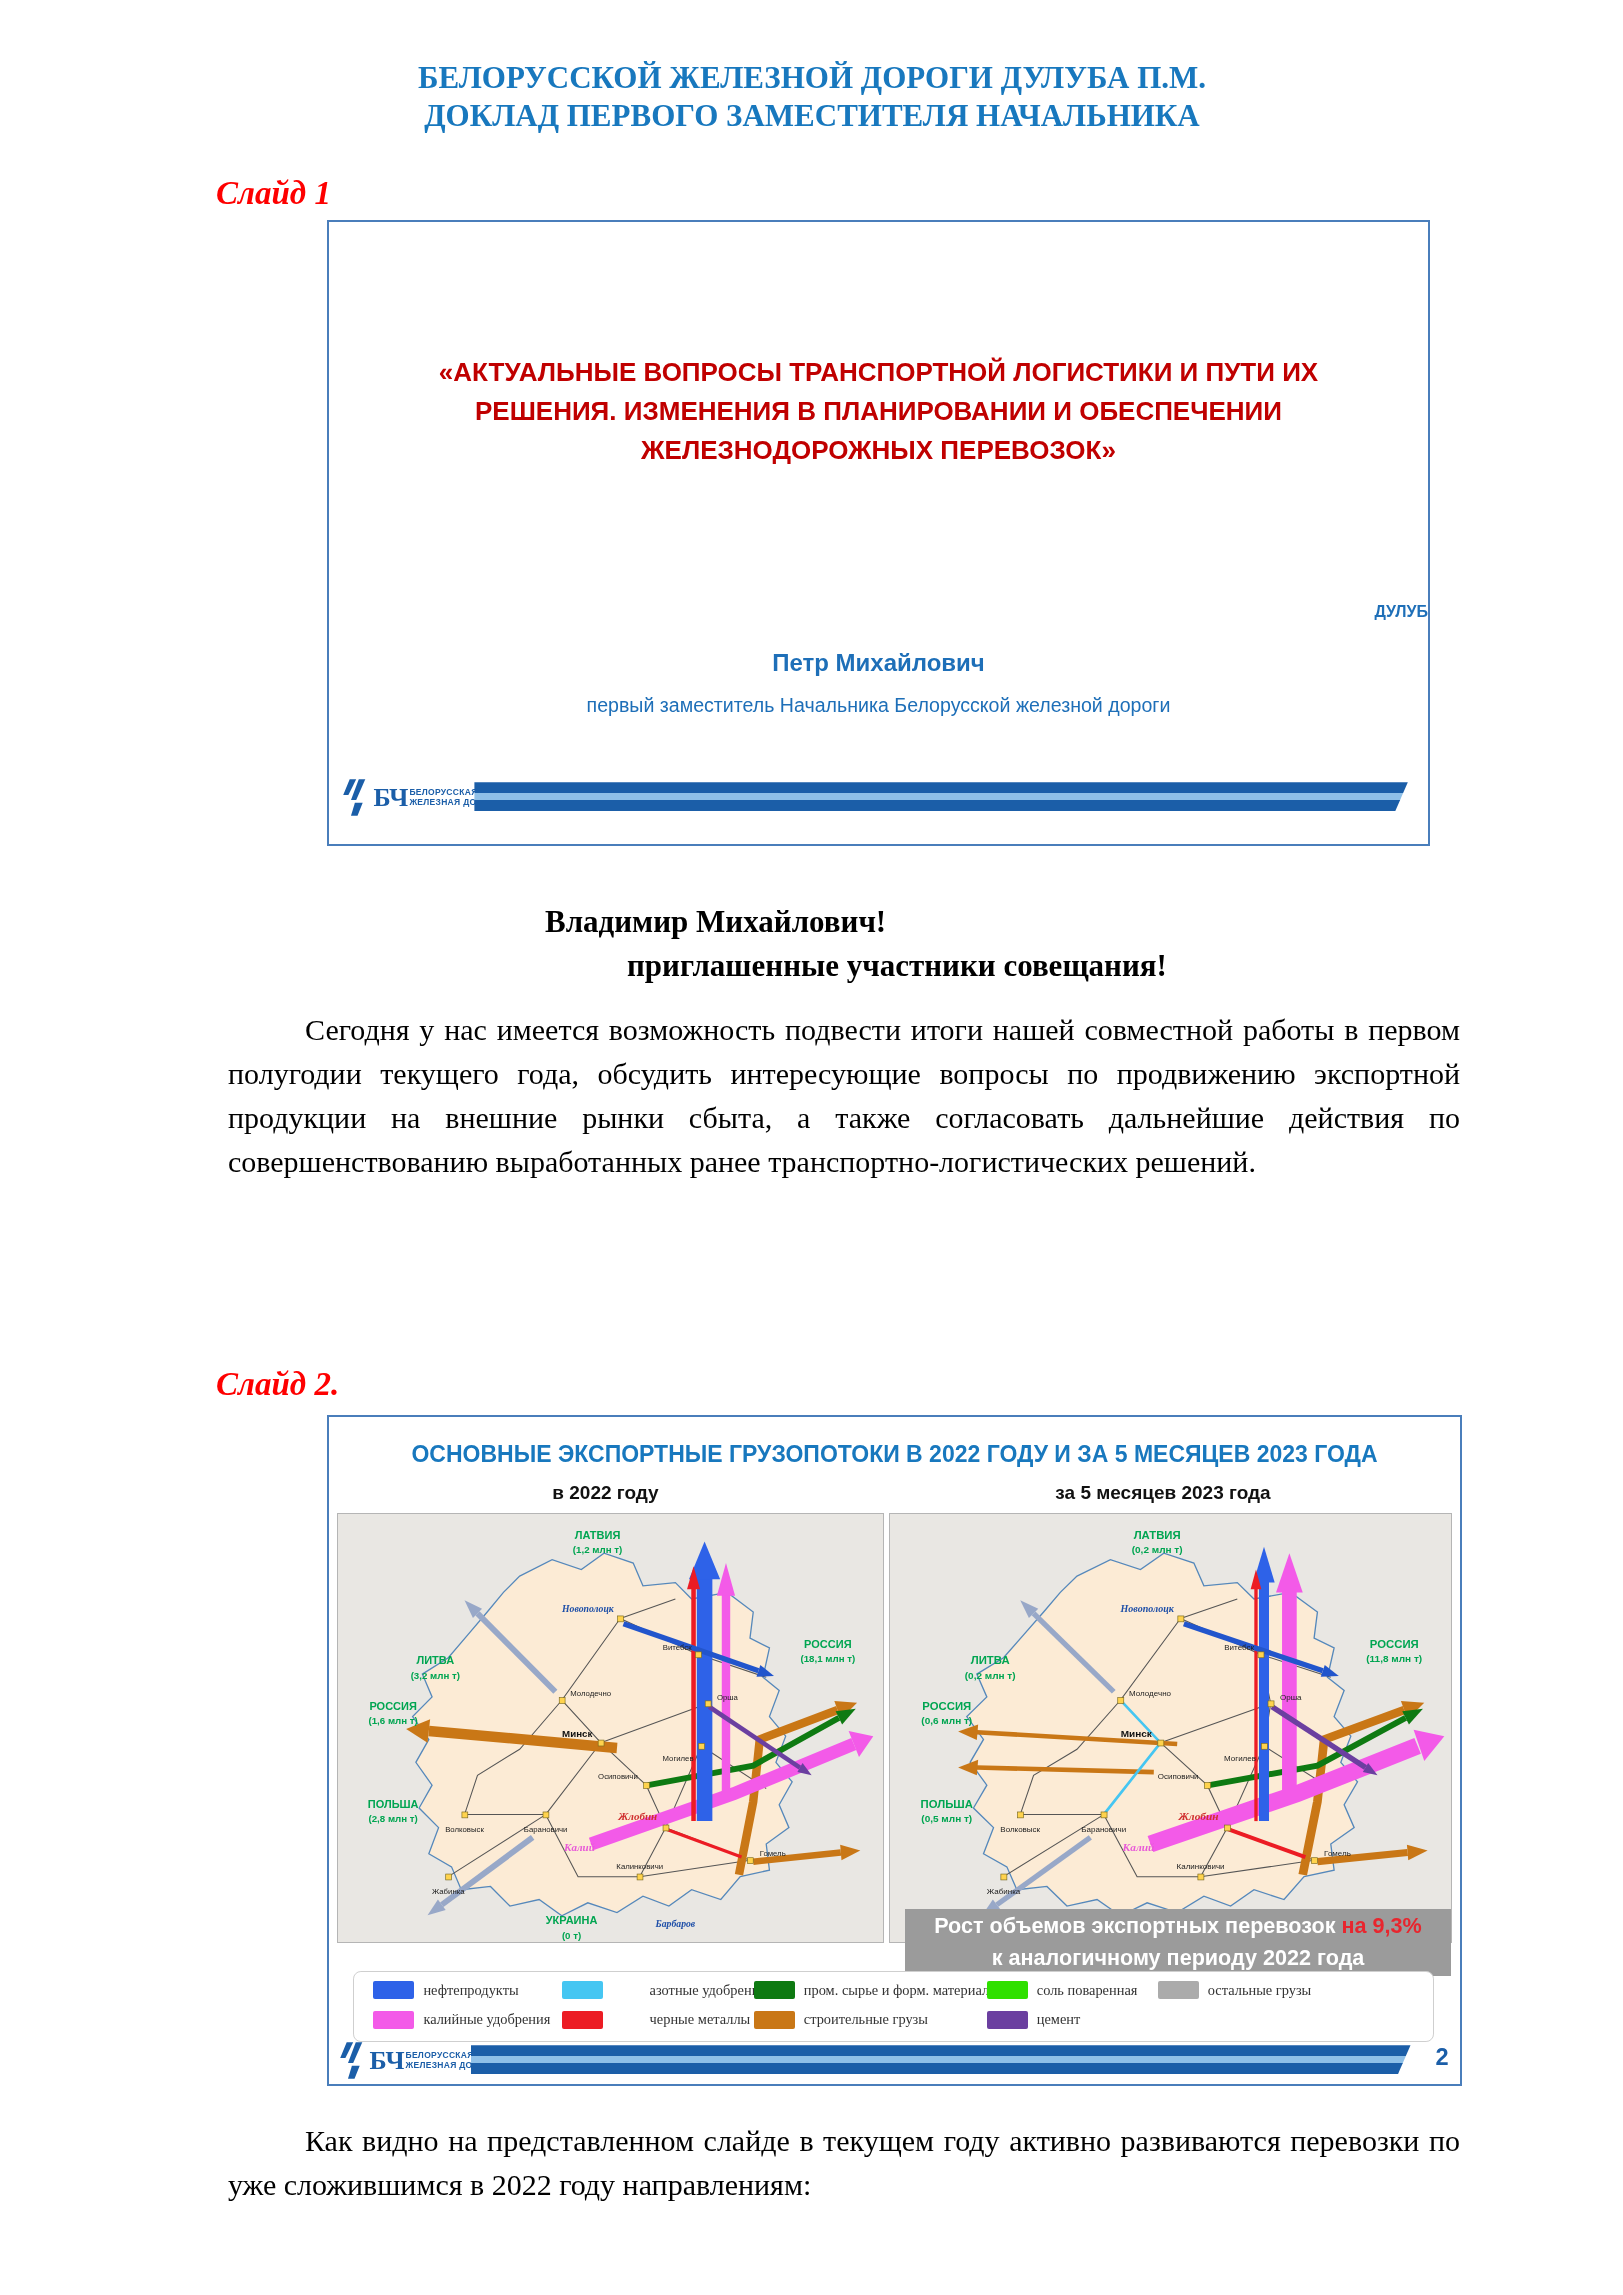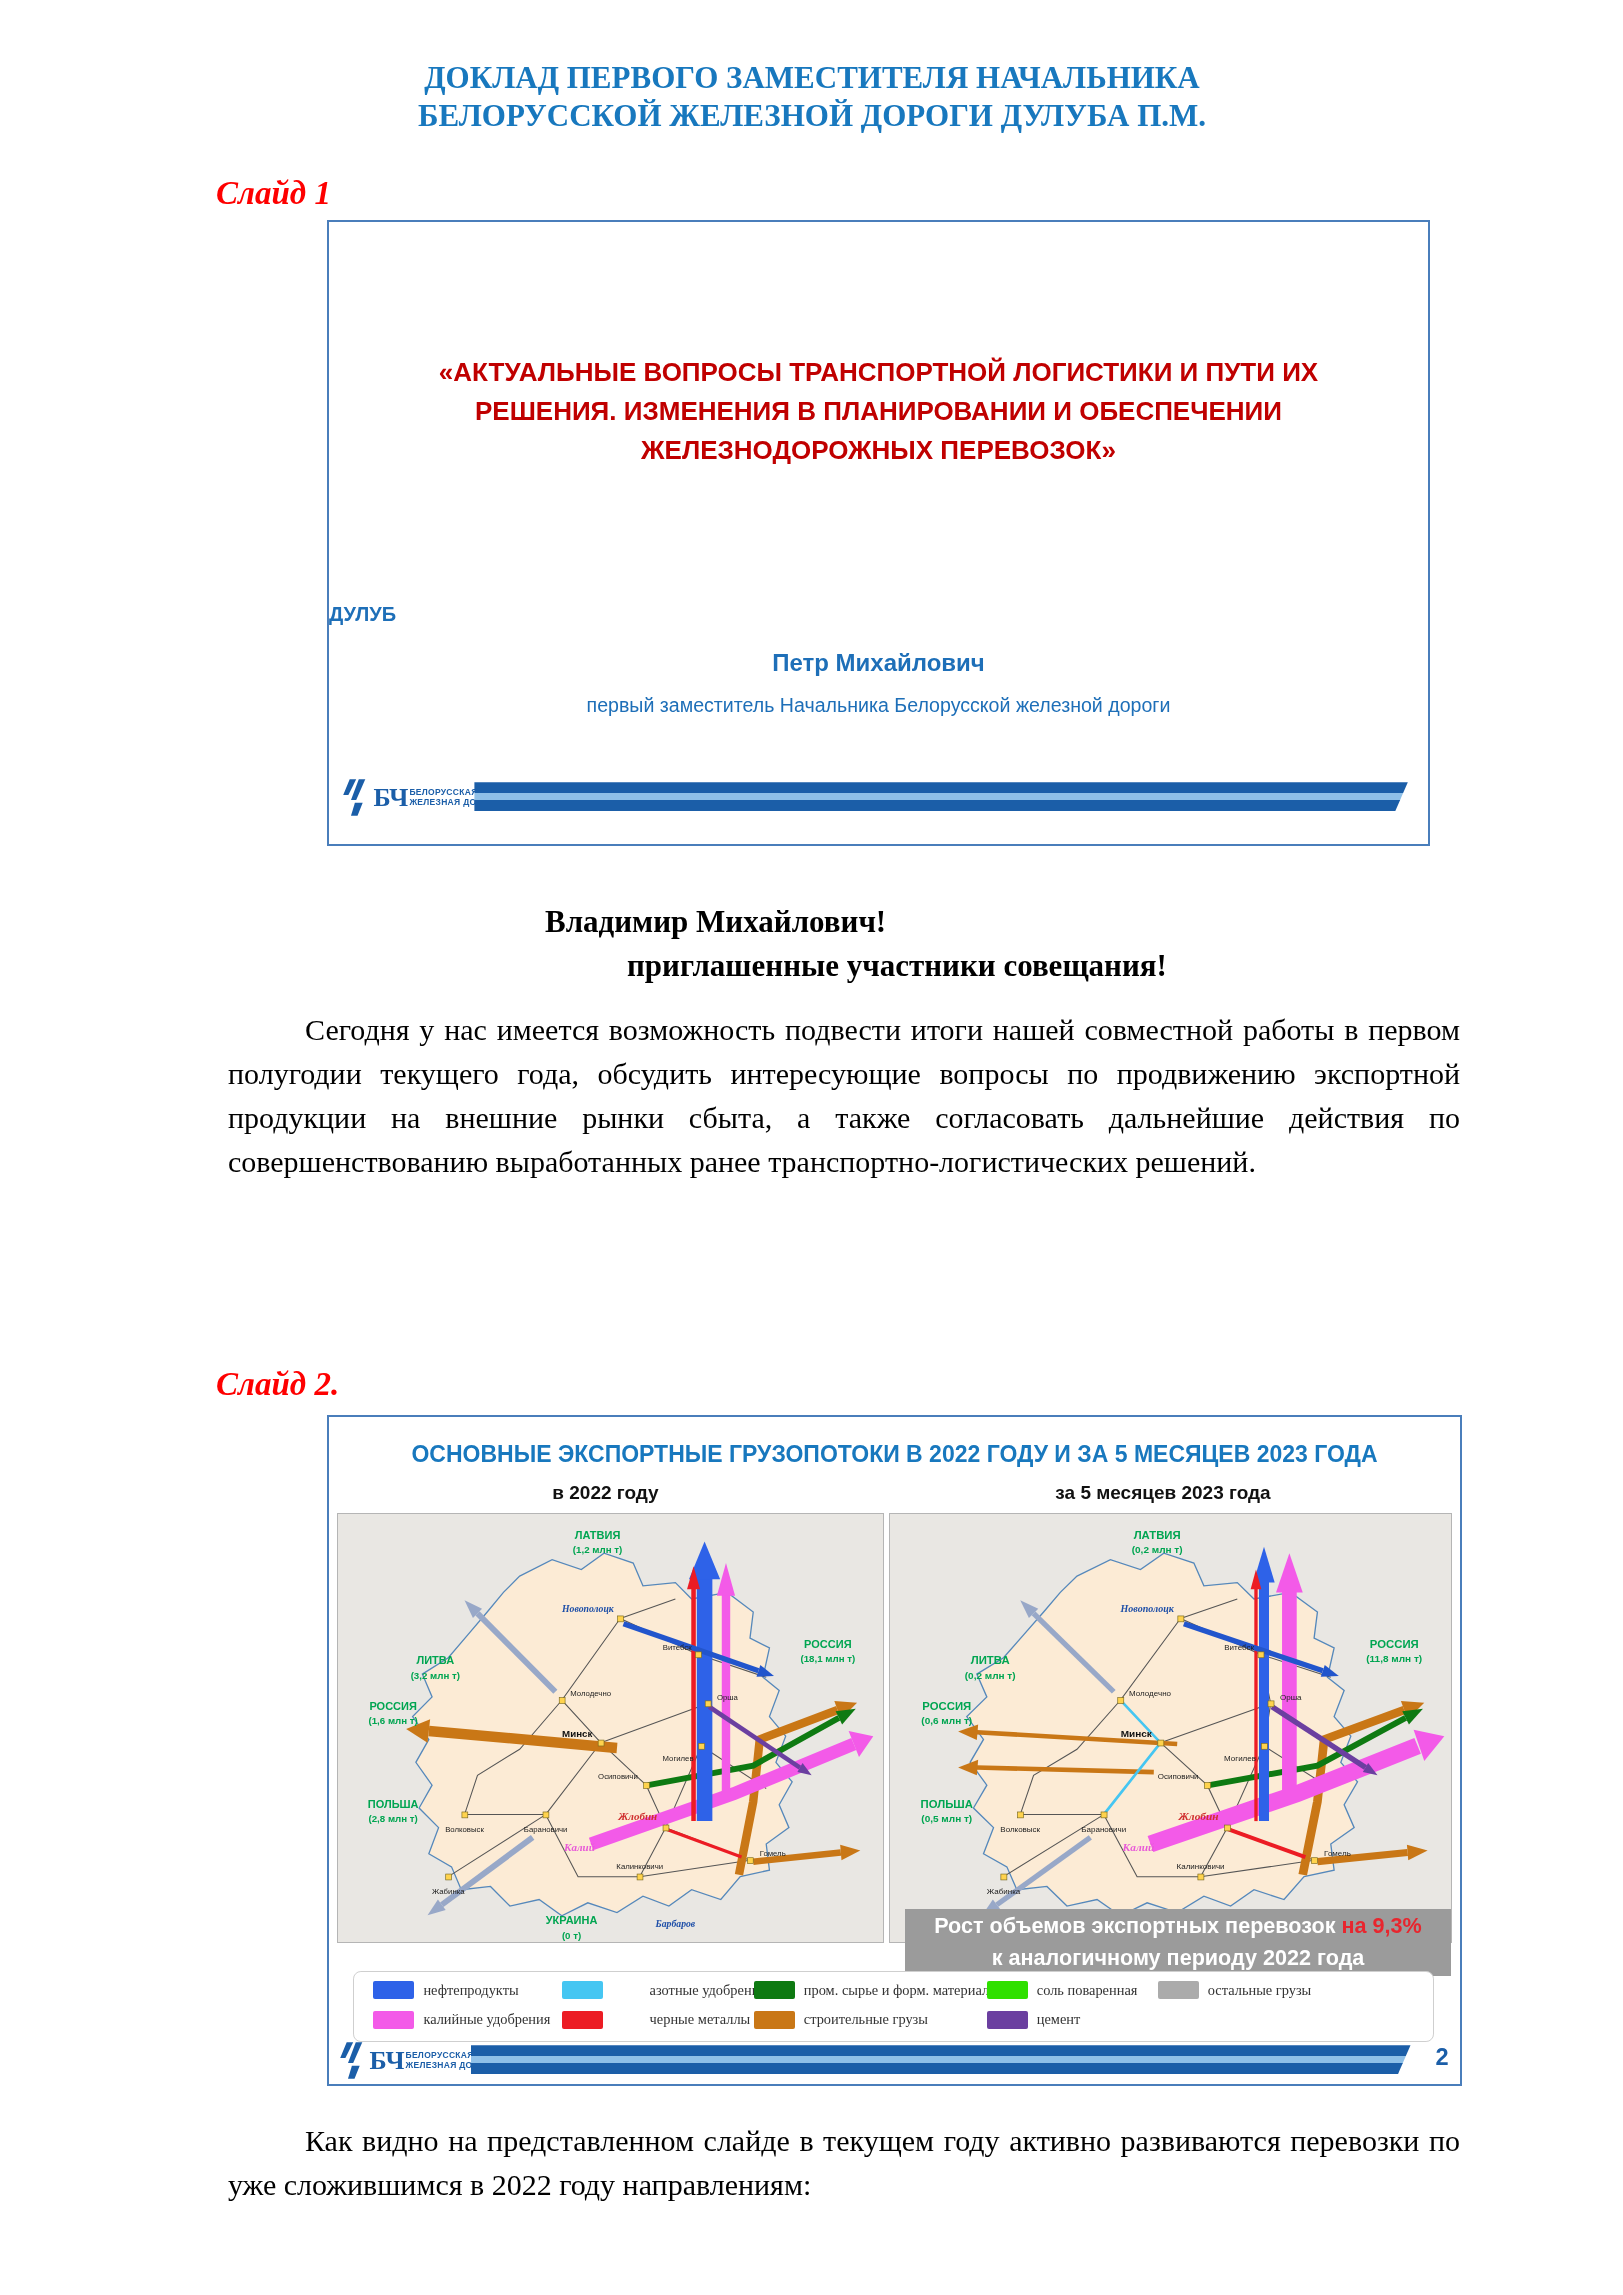--- a/index.html
+++ b/index.html
@@ -24,22 +24,22 @@
 
   
   .slide-box{position:absolute;background:#fff;border:2px solid #4A7EBB;
              font-family:"Liberation Sans",sans-serif;}
   #slide1{left:327px;top:220px;width:1099px;height:622px;}
   #slide2{left:327px;top:1415px;width:1131px;height:667px;}
 
   
   .s1-title{position:absolute;top:131px;left:36px;right:36px;text-align:center;
             font-weight:bold;font-size:26px;line-height:39px;color:#C00000;}
-  .s1-surname{position:absolute;top:381px;left:0;width:100%;text-align:left;
-              font-weight:bold;font-size:20px;color:#1E6FB8;}
+  .s1-surname{position:absolute;top:381px;left:0;width:100%;text-align:right;
+              font-weight:bold;font-size:16px;color:#1E6FB8;}
   .s1-name{position:absolute;top:427px;left:0;width:100%;text-align:center;
            font-weight:bold;font-size:24px;color:#1E6FB8;}
   .s1-pos{position:absolute;top:472px;left:0;width:100%;text-align:center;
           font-size:19.6px;color:#1E6FB8;}
 
   
   .bch-footer{position:absolute;height:41px;}
   #s1-footer{left:14.4px;top:555px;width:1067px;}
   #s2-footer{left:10.5px;top:623px;width:1109px;}
   .bch-logo{position:absolute;left:0;top:0;height:41px;display:flex;align-items:center;gap:1px;}
@@ -89,22 +89,22 @@
   .site-red{font:italic bold 17px "Liberation Serif",serif;fill:#D03030;}
   .site-pink{font:italic bold 17px "Liberation Serif",serif;fill:#E85AD8;}
   .site-blue{font:italic bold 15px "Liberation Serif",serif;fill:#1E4FA8;}
 </style>
 </head>
 <body>
 
 <div class="page">
 
   <div class="doc-title">
+    <div>БЕЛОРУССКОЙ ЖЕЛЕЗНОЙ ДОРОГИ ДУЛУБА П.М.</div>
     <div>ДОКЛАД ПЕРВОГО ЗАМЕСТИТЕЛЯ НАЧАЛЬНИКА</div>
-    <div>БЕЛОРУССКОЙ ЖЕЛЕЗНОЙ ДОРОГИ ДУЛУБА П.М.</div>
   </div>
 
   <div id="slide1-label" class="slide-label">Слайд 1</div>
 
   <div id="slide1" class="slide-box">
     <div class="s1-title">«АКТУАЛЬНЫЕ ВОПРОСЫ ТРАНСПОРТНОЙ ЛОГИСТИКИ И ПУТИ ИХ РЕШЕНИЯ. ИЗМЕНЕНИЯ В ПЛАНИРОВАНИИ И ОБЕСПЕЧЕНИИ ЖЕЛЕЗНОДОРОЖНЫХ ПЕРЕВОЗОК»</div>
     <div class="s1-surname">ДУЛУБ</div>
     <div class="s1-name">Петр Михайлович</div>
     <div class="s1-pos">первый заместитель Начальника Белорусской железной дороги</div>
 

